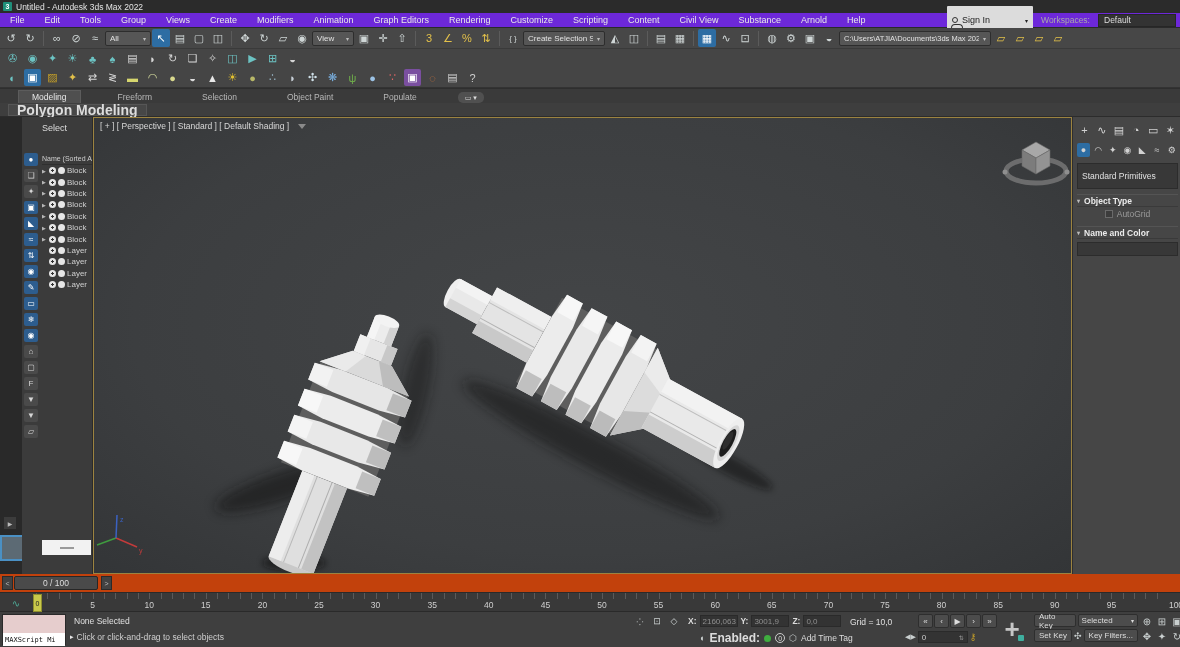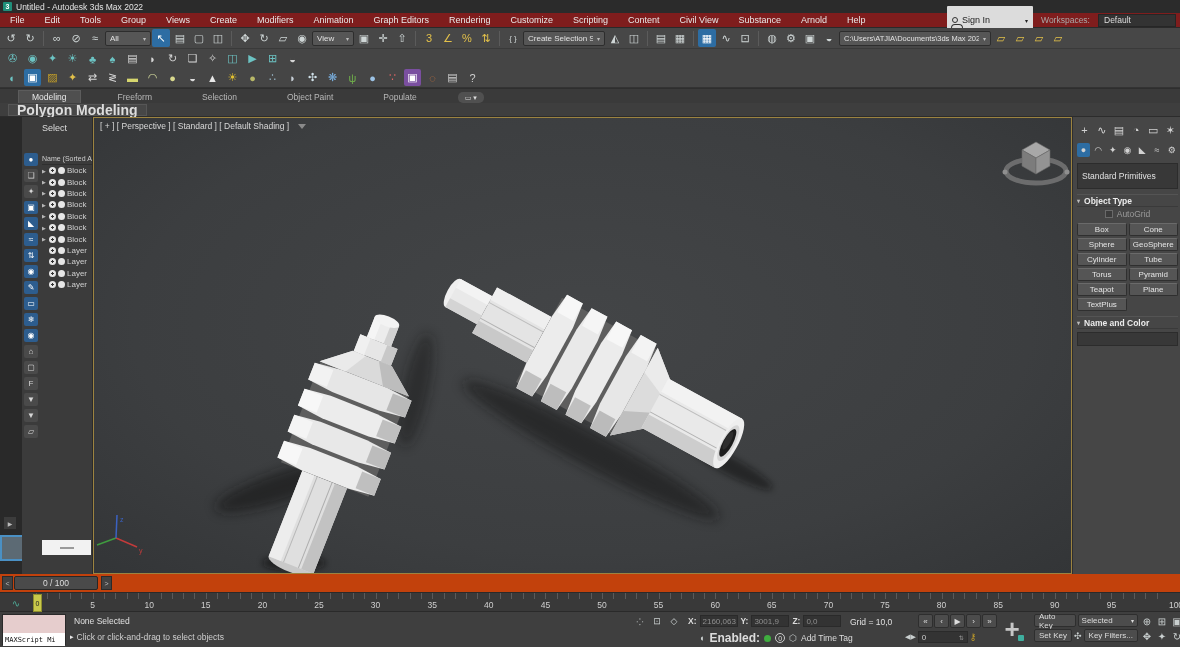--- a/index.html
+++ b/index.html
@@ -8,21 +8,21 @@
          font-family:"Liberation Sans",sans-serif; color:#d8d8d8; font-size:9px; }
 
   
   .titlebar { position:absolute; left:0; top:0; width:1180px; height:13px; background:#2b2b2b;
               display:flex; align-items:center; gap:4px; padding-left:3px; }
   .app-logo { width:9px; height:9px; background:#1f8f7a; color:#fff; font-size:7px; font-weight:bold;
               display:flex; align-items:center; justify-content:center; border-radius:1px; }
   .titlebar span { font-size:8.5px; color:#e3e3e3; }
 
   
-  .menubar { position:absolute; left:0; top:13px; width:1180px; height:15px; background:#7f1d1d;
+  .menubar { position:absolute; left:0; top:13px; width:1180px; height:15px; background:#6d28d9;
              border-bottom:1px solid #2a2a2a; display:flex; align-items:center; }
   .menu-item { padding:0 10px; font-size:9px; color:#e8e8e8; height:100%; display:flex; align-items:center; cursor:default; }
   .menu-right { margin-left:auto; display:flex; align-items:center; gap:8px; padding-right:4px; }
   .signin { background:#dcdcdc; color:#222; height:28px; min-width:86px; display:flex; align-items:center;
             gap:4px; padding:0 5px; border-radius:1px; }
   .person { width:6px; height:6px; border:1px solid #333; border-radius:50%; position:relative; }
   .person::after { content:""; position:absolute; left:-2px; top:6px; width:10px; height:4px;
                    border:1px solid #333; border-bottom:none; border-radius:4px 4px 0 0; }
   .signin .caret { margin-left:auto; font-size:6px; }
   .ws-label { color:#a9a9a9; font-size:8.5px; }
@@ -623,33 +623,20 @@
       </div>
     <div class="cp-dd">Standard Primitives</div>
     <div class="rollout">
       <span class="mk">▾</span>
       <span>Object Type</span>
     </div>
     <div class="autogrid">
       <span class="agbox"></span>
       <span>AutoGrid</span>
     </div>
-    <div class="prim-grid" data-list="command_panel.primitive_buttons">
-        <div class="prim-btn">Box</div>
-        <div class="prim-btn">Cone</div>
-        <div class="prim-btn">Sphere</div>
-        <div class="prim-btn">GeoSphere</div>
-        <div class="prim-btn">Cylinder</div>
-        <div class="prim-btn">Tube</div>
-        <div class="prim-btn">Torus</div>
-        <div class="prim-btn">Pyramid</div>
-        <div class="prim-btn">Teapot</div>
-        <div class="prim-btn">Plane</div>
-        <div class="prim-btn">TextPlus</div>
-      </div>
     <div class="rollout">
       <span class="mk">▾</span>
       <span>Name and Color</span>
     </div>
     <div class="name-field"></div>
   </div>
 </div>
 
 <div class="scrubrow">
   <div class="scrub-arrow">&lt;</div>

